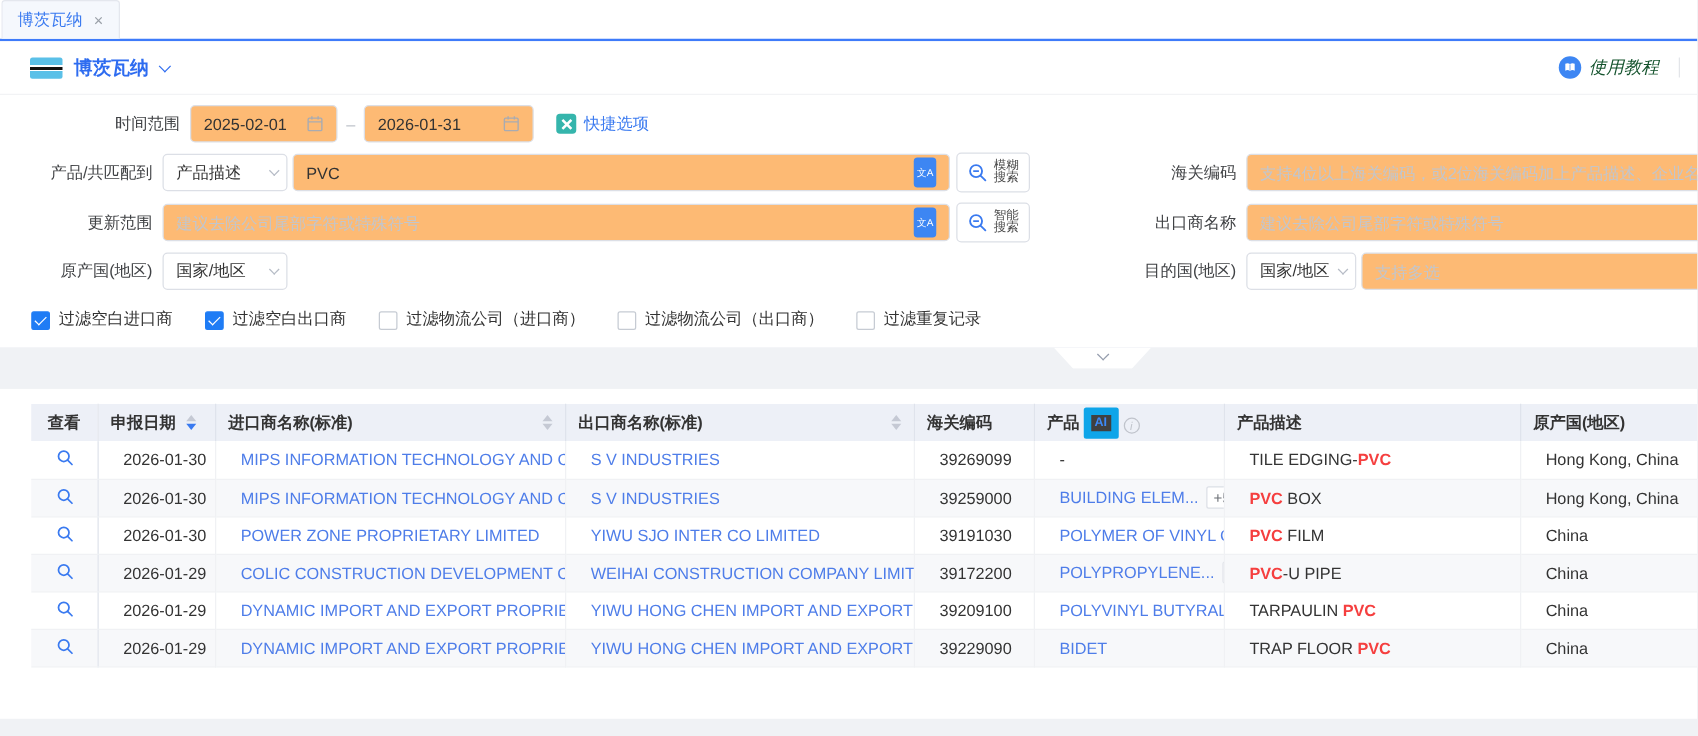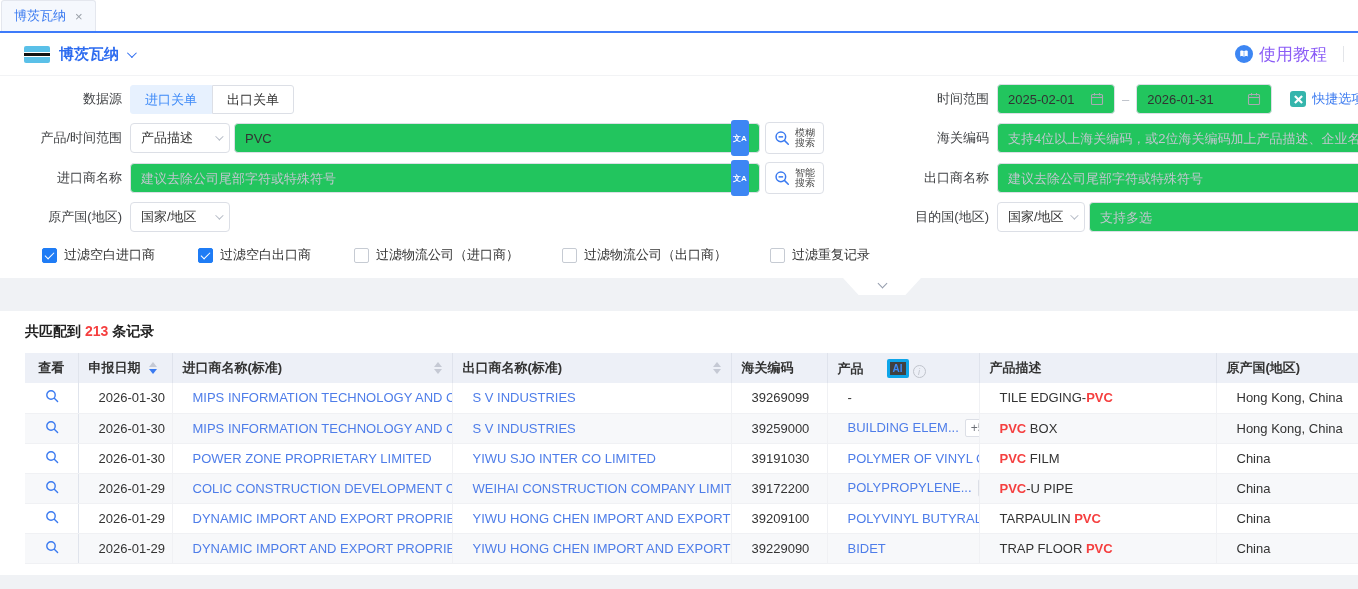--- a/index.html
+++ b/index.html
@@ -15,60 +15,60 @@
 
   
   .appheader { height:43px; background:#fff; display:flex; align-items:center; padding:0 14px 0 24px; border-bottom:1px solid #f2f3f5; }
   .flag { width:26px; height:17px; border-radius:2px; flex-shrink:0;
           background:linear-gradient(to bottom,#5ac0e8 0 36%,#ffffff 36% 43%,#121212 43% 57%,#ffffff 57% 64%,#5ac0e8 64% 100%); }
   .country { color:#2e6cf0; font-weight:bold; font-size:15px; margin-left:9px; }
   .chev { display:inline-block; width:7px; height:7px; border-right:1.6px solid #2e6cf0; border-bottom:1.6px solid #2e6cf0; transform:rotate(45deg) translateY(-2px); margin-left:8px; }
   .spacer { flex:1; }
   .tutorial { display:flex; align-items:center; gap:6px; cursor:pointer; }
   .tut-ico { width:18px; height:18px; border-radius:50%; background:#3d86f3; display:flex; align-items:center; justify-content:center; }
-  .tut-label { color:#8b5cf6; font-size:17px; }
+  .tut-label { color:#14532d; font-size:14px;font-style:italic; }
   .hdr-divider { width:1px; height:16px; background:#e3e5e9; margin-left:16px; }
 
   
   .filterpanel { background:#fff; padding-top:8px; }
   .update-range { margin-left:975px; height:18px; font-size:13px; color:#ff7d00; white-space:nowrap; }
   .update-range b { font-weight:bold; }
   .frow { display:flex; align-items:center; margin-bottom:8px; }
   .fleft { width:845px; display:flex; align-items:center; flex-shrink:0; }
   .fright { display:flex; align-items:center; flex-shrink:0; }
   .flabel { width:130px; text-align:right; padding-right:8px; color:#404245; font-size:13px; flex-shrink:0; white-space:nowrap; }
   .flabel2 { width:152px; text-align:right; padding-right:8px; color:#404245; font-size:13px; flex-shrink:0; white-space:nowrap; }
 
   .seg { display:flex; }
   .seg-btn { height:29px; line-height:27px; padding:0 14px; border:1px solid #dcdfe6; background:#fff; color:#333; font-size:13px; cursor:pointer; }
   .seg-btn.active { background:#e7f1fe; color:#3d8af8; border-color:#e7f1fe; border-radius:3px 0 0 3px; }
   .seg-btn.inactive { border-radius:0 3px 3px 0; }
 
-  .inp { height:30px; border:1px solid #dcdfe6; border-radius:4px; background:#22c55e; display:flex; align-items:center; padding:0 10px; flex-shrink:0; }
+  .inp { height:30px; border:1px solid #dcdfe6; border-radius:4px; background:#fdba74; display:flex; align-items:center; padding:0 10px; flex-shrink:0; }
   .inp input { border:none; outline:none; flex:1; min-width:0; font-size:13px; color:#333; font-family:inherit; background:transparent; }
   .inp input::placeholder { color:#c1c6ce; }
   .dateinp { width:118px; gap:6px; }
   .dateinp2 { width:136px; gap:6px; }
   .dash { color:#b9bec6; margin:0 7px; }
   .quick { display:flex; align-items:center; gap:6px; margin-left:18px; cursor:pointer; flex-shrink:0; }
   .quick-ico { width:16px; height:16px; border-radius:3px; background:#35b5ac; display:flex; align-items:center; justify-content:center; }
   .quick-label { color:#3a7af0; font-size:13px; white-space:nowrap; }
 
   .selectbox { height:30px; border:1px solid #dcdfe6; border-radius:4px; background:#fff; display:flex; align-items:center; justify-content:space-between; padding:0 8px 0 10px; font-size:13px; color:#333; flex-shrink:0; cursor:pointer; }
   .sel-chev { width:6px; height:6px; border-right:1.4px solid #b6bcc6; border-bottom:1.4px solid #b6bcc6; transform:rotate(45deg) translateY(-2px); margin-left:6px; }
   .w100 { width:100px; }
   .w88 { width:88px; }
   .gap4 { margin-left:4px; }
 
-  .trans-ico { width:18px; height:36px; border-radius:3px; background:#3d86f3; color:#fff; font-size:8px; font-weight:bold; display:flex; align-items:center; justify-content:center; flex-shrink:0; letter-spacing:0; cursor:pointer; }
+  .trans-ico { width:18px; height:24px; border-radius:3px; background:#3d86f3; color:#fff; font-size:8px; font-weight:normal; display:flex; align-items:center; justify-content:center; flex-shrink:0; letter-spacing:0; cursor:pointer; }
   .search-btn { height:32px; border:1px solid #dcdfe6; border-radius:4px; background:#fff; display:flex; align-items:center; padding:12px 8px; gap:5px; margin-left:5px; cursor:pointer; flex-shrink:0; }
   .search-btn .stack { display:flex; flex-direction:column; font-size:10px; line-height:10px; color:#4a4a4a; }
 
   .cbrow { margin-left:25px; display:flex; align-items:center; gap:26px; padding:6px 0 14px 0; }
-  .cbitem { display:flex; align-items:center; gap:7px; cursor:pointer;margin-left:17px; }
+  .cbitem { display:flex; align-items:flex-end; gap:7px; cursor:pointer; }
   .cb { width:15px; height:15px; border:1px solid #c6cbd3; border-radius:2px; background:#fff; position:relative; flex-shrink:0; }
   .cb.checked { background:#1f7cf5; border-color:#1f7cf5; }
   .cb.checked::after { content:""; position:absolute; left:4px; top:1px; width:4px; height:8px; border-right:1.8px solid #fff; border-bottom:1.8px solid #fff; transform:rotate(45deg); }
   .cb-label { color:#333; font-size:13px; white-space:nowrap; }
 
   .collapse-band { height:33px; background:#f0f2f5; position:relative; }
   .collapse-tab { position:absolute; left:843px; top:0; width:78px; height:17px; background:#fff; clip-path:polygon(0 0,100% 0,80% 100%,20% 100%); display:flex; align-items:flex-start; justify-content:center; cursor:pointer; }
   .collapse-chev { width:7px; height:7px; border-right:1.6px solid #959dad; border-bottom:1.6px solid #959dad; transform:rotate(45deg); margin-top:2px; }
 
   
@@ -83,21 +83,21 @@
   tbody td { height:30px; font-size:13px; color:#333; padding:0 20px; border-bottom:1px solid #f0f1f4; border-right:1px solid #f0f1f4; }
   tbody tr:nth-child(even) td { background:#f7f8fa; }
   td.center { text-align:center; }
   .thflex { display:flex; align-items:center; }
   .thflex .tlabel { flex:0 0 auto; }
   .sorter { display:flex; flex-direction:column; gap:2px; margin-left:8px; cursor:pointer; }
   .sorter.right { margin-left:auto; }
   .car-up { width:0; height:0; border-left:4px solid transparent; border-right:4px solid transparent; border-bottom:5px solid #c5c9d4; }
   .car-down { width:0; height:0; border-left:4px solid transparent; border-right:4px solid transparent; border-top:5px solid #c5c9d4; }
   .car-down.active { border-top-color:#3a7af0; }
-  .ai-badge { display:inline-block; border:3px solid #0ea5e9; color:#3d8af8; background:#404040; font-size:10px; font-weight:bold; border-radius:2px; padding:0 3px; line-height:13px; margin-left:23px; vertical-align:1px; }
+  .ai-badge { display:inline-block; border:6px solid #0ea5e9; color:#3d8af8; background:#404040; font-size:10px; font-weight:bold; border-radius:2px; padding:0 3px; line-height:13px; margin-left:3px; vertical-align:1px; }
   .info-ico { display:inline-block; width:13px; height:13px; line-height:12px; border:1px solid #c0c4cc; border-radius:50%; color:#c0c4cc; font-size:9px; text-align:center; font-weight:normal; margin-left:4px; vertical-align:-2px; font-style:italic; }
   .lnk { color:#4e7de9; cursor:pointer; }
   .lnk.plain { color:#333; cursor:default; }
   .badge { display:inline-block; border:1px solid #dcdfe6; border-radius:2px; color:#6b6f76; font-size:12px; padding:0 5px; line-height:16px; margin-left:6px; background:#fff; }
   .badge:empty { display:none; }
   .kw { color:#f53f3f; font-weight:bold; }
   .mag { display:inline-flex; cursor:pointer; }
   .col-view { border-right:1px solid #e0e4ec !important; }
 </style>
 </head>
@@ -125,27 +125,20 @@
           </svg>
       </span>
       <span class="tut-label">使用教程</span>
     </span>
     <span class="hdr-divider"></span>
   </div>
 
   <div class="filterpanel">
 
     <div class="frow">
-      <div class="fleft">
-        <span class="flabel">数据源</span>
-        <span class="seg">
-          <span class="seg-btn active">进口关单</span>
-          <span class="seg-btn inactive">出口关单</span>
-        </span>
-      </div>
       <div class="fright">
         <span class="flabel2">时间范围</span>
         <span class="inp dateinp">
           <input value="2025-02-01" style="">
           <svg width="14" height="14" viewBox="0 0 14 14" fill="none" stroke="#a8abb2" stroke-width="1.1">
               <rect x="1.5" y="2.5" width="11" height="10" rx="1"></rect>
               <line x1="1.5" y1="5.5" x2="12.5" y2="5.5"></line>
               <line x1="4.5" y1="1" x2="4.5" y2="3.5"></line>
               <line x1="9.5" y1="1" x2="9.5" y2="3.5"></line>
             </svg>
@@ -167,21 +160,21 @@
                 <line x1="9" y1="1" x2="1" y2="9" stroke="#fff" stroke-width="2.4"></line>
               </svg>
           </span>
           <span class="quick-label">快捷选项</span>
         </span>
       </div>
     </div>
 
     <div class="frow">
       <div class="fleft">
-        <span class="flabel">产品/时间范围</span>
+        <span class="flabel">产品/共匹配到</span>
         <span class="selectbox w100">
             <span>产品描述</span>
             <span class="sel-chev"></span>
           </span>
         <span class="inp gap4" style="width:526px;">
           <input value="PVC" style="">
           <span class="trans-ico">文A</span>
         </span>
         <span class="search-btn">
           <svg width="16" height="16" viewBox="0 0 14 14">
@@ -198,21 +191,21 @@
       <div class="fright">
         <span class="flabel2">海关编码</span>
         <span class="inp" style="width:520px;">
           <input placeholder="支持4位以上海关编码，或2位海关编码加上产品描述、企业名称的" style="">
         </span>
       </div>
     </div>
 
     <div class="frow">
       <div class="fleft">
-        <span class="flabel">进口商名称</span>
+        <span class="flabel">更新范围</span>
         <span class="inp" style="width:630px;">
           <input placeholder="建议去除公司尾部字符或特殊符号" style="">
           <span class="trans-ico">文A</span>
         </span>
         <span class="search-btn">
           <svg width="16" height="16" viewBox="0 0 14 14">
               <circle cx="6" cy="6" r="4.2" fill="none" stroke="#3a7af0" stroke-width="1.3"></circle>
               <line x1="4" y1="6" x2="8" y2="6" stroke="#3a7af0" stroke-width="1.3"></line>
               <line x1="9.3" y1="9.3" x2="12.5" y2="12.5" stroke="#3a7af0" stroke-width="1.3" stroke-linecap="round"></line>
             </svg>
@@ -274,23 +267,20 @@
     </div>
   </div>
 
   <div class="collapse-band">
     <div class="collapse-tab">
         <span class="collapse-chev"></span>
       </div>
   </div>
 
   <div class="results">
-    <div class="summary">
-      <span>共匹配到</span><span class="cnt">213</span><span>条记录</span>
-    </div>
     <table>
       <colgroup>
         <col style="width:53px">
           <col style="width:94px">
           <col style="width:280px">
           <col style="width:279px">
           <col style="width:96px">
           <col style="width:152px">
           <col style="width:237px">
           <col style="width:200px">

